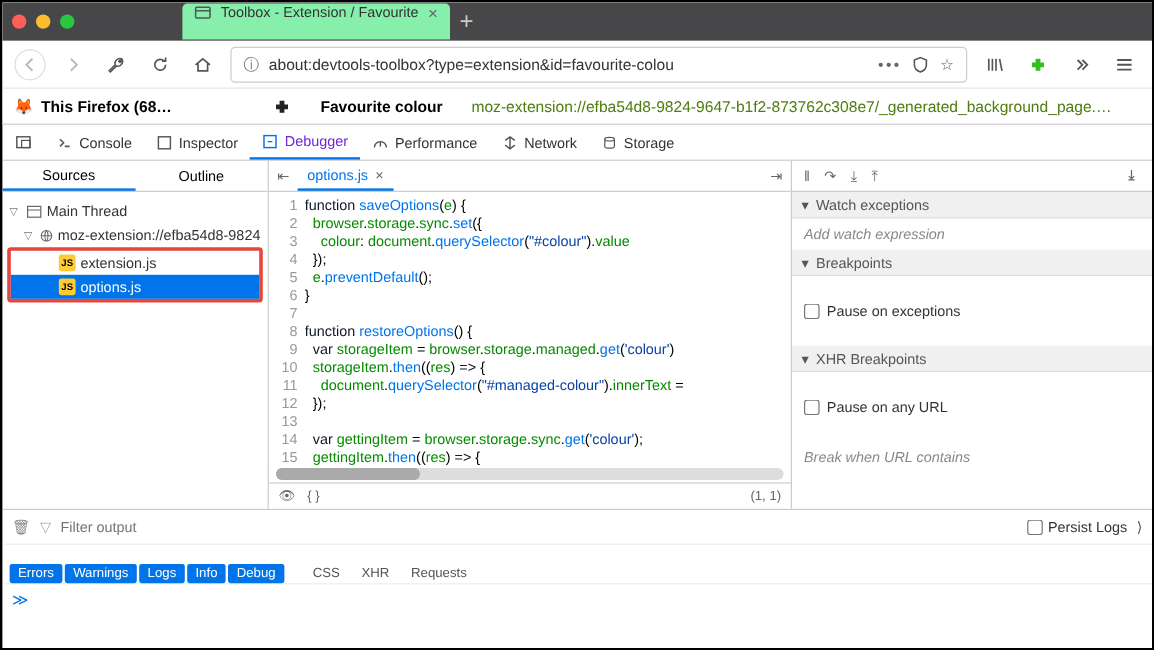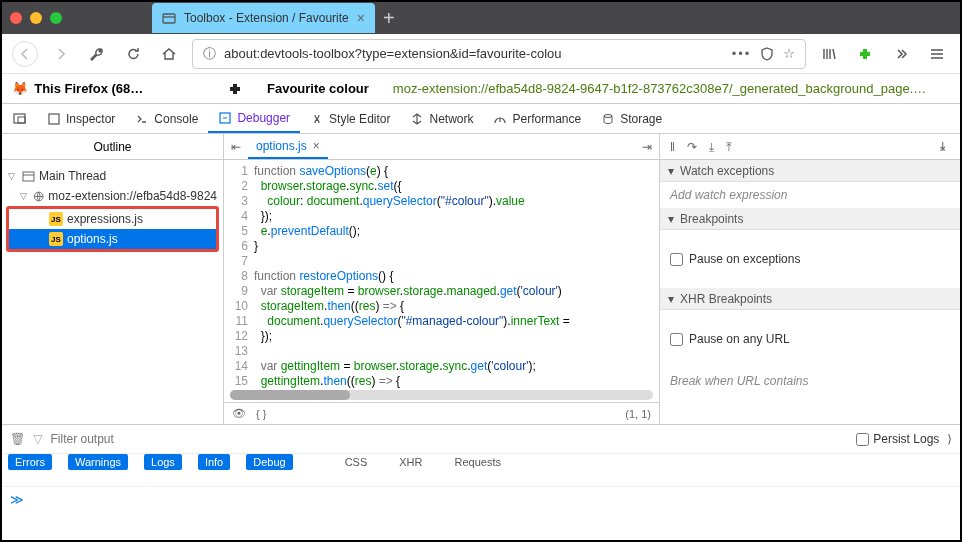--- a/index.html
+++ b/index.html
@@ -1,20 +1,20 @@
 <!DOCTYPE html>
 <html><head>
 <meta charset="utf-8">
 <style>
 * { margin:0; padding:0; box-sizing:border-box; font-family:-apple-system,BlinkMacSystemFont,"Segoe UI",sans-serif; }
 body { width:962px; height:542px; background:#fff; overflow:hidden; border:2px solid #000; }
 .titlebar { height:32px; background:#474749; display:flex; align-items:center; padding:0 8px; }
 .dots { display:flex; gap:8px; }
 .dot { width:12px; height:12px; border-radius:50%; }
-.tab { background:#7dd3fc; height:30px; margin-left:90px; display:flex; align-items:center; padding:0 10px; border-radius:4px 4px 0 0; font-size:12px; color:#333; gap:8px; }
+.tab { background:#86efac; height:30px; margin-left:90px; display:flex; align-items:flex-start; padding:0 10px; border-radius:4px 4px 0 0; font-size:12px; color:#333; gap:8px; }
 .tab-close { color:#666; font-size:14px; cursor:pointer; }
 .newtab { color:#ccc; font-size:20px; margin-left:8px; cursor:pointer; }
 .navbar { height:40px; background:#fff; display:flex; align-items:center; padding:0 10px; gap:10px; border-bottom:1px solid #e0e0e0; }
 .navbtn { width:26px; height:26px; display:flex; align-items:center; justify-content:center; color:#4a4a4a; cursor:pointer; }
 .navbtn.disabled { color:#bbb; border:1px solid #ddd; border-radius:50%; }
 .urlbar { flex:1; height:30px; border:1px solid #ccc; border-radius:4px; display:flex; align-items:center; padding:0 10px; font-size:13px; color:#333; gap:8px; }
 .urlbar .info { color:#777; }
 .urlbar .spacer { flex:1; }
 .identbar { height:30px; background:#fff; display:flex; align-items:center; font-size:13px; border-bottom:1px solid #ccc; }
 .ident-left { display:flex; align-items:center; gap:6px; padding:0 10px; width:215px; font-weight:600; }
@@ -38,36 +38,36 @@
 .dbg-mid { flex:1; display:flex; flex-direction:column; border-right:1px solid #ccc; min-width:0; }
 .file-tabs { height:26px; border-bottom:1px solid #ccc; display:flex; align-items:center; font-size:12px; }
 .file-tab-btn { width:24px; text-align:center; color:#666; cursor:pointer; }
 .file-tab { color:#0074e8; padding:0 8px; display:flex; align-items:center; gap:6px; height:100%; border-bottom:2px solid #0074e8; }
 .file-tab .x { color:#666; cursor:pointer; }
 .code { flex:1; display:flex; overflow:hidden; font-family:Menlo,Monaco,monospace; font-size:12px; line-height:15px; }
 .gutter { width:30px; text-align:right; color:#999; padding:4px 6px 4px 0; background:#fff; }
 .codebody { flex:1; padding:4px 0; white-space:pre; overflow:hidden; position:relative; }
 .scrollbar-h { height:10px; background:#ddd; border-radius:5px; margin:2px 6px; position:relative; }
 .scrollbar-thumb { position:absolute; left:0; width:120px; height:100%; background:#aaa; border-radius:5px; }
-.k-keyword { color:#737373; }
+.k-keyword { color:#0f172a; }
 .k-func { color:#0074e8; }
 .k-prop { color:#058b00; }
 .k-str { color:#0842a4; }
 .code-footer { height:22px; border-top:1px solid #ccc; display:flex; align-items:center; font-size:11px; padding:0 8px; color:#666; }
 .code-footer .spacer { flex:1; }
 .dbg-right { width:300px; display:flex; flex-direction:column; font-size:12px; min-width:0; }
 .dbg-ctrl { height:26px; border-bottom:1px solid #ccc; display:flex; align-items:center; gap:12px; padding:0 10px; color:#666; }
 .panel-head { background:#f0f0f0; height:22px; display:flex; align-items:center; padding:0 8px; gap:6px; color:#555; border-bottom:1px solid #ddd; }
 .panel-body { padding:6px 10px; color:#888; font-style:italic; }
 .panel-cb { padding:22px 10px; display:flex; align-items:center; gap:6px; color:#333; }
 .panel-cb input { margin:0; }
 .console-area { border-top:1px solid #ccc; }
 .console-filter { height:28px; display:flex; align-items:center; padding:0 8px; gap:8px; font-size:12px; color:#888; }
 .console-filter input[type=text] { flex:1; border:none; font-size:12px; outline:none; }
-.console-cats { height:26px; display:flex; align-items:flex-end; padding:16px 6px; gap:16px; font-size:11px; border-top:1px solid #eee; }
+.console-cats { height:26px; display:flex; align-items:flex-start; padding:16px 6px; gap:2px; font-size:11px; border-top:1px solid #eee; }
 .pill { background:#0074e8; color:#fff; padding:2px 7px; border-radius:2px; cursor:pointer; }
 .plain { padding:2px 8px; color:#555; cursor:pointer; }
 .console-input { height:26px; display:flex; align-items:center; padding:0 8px; color:#0074e8; font-family:Menlo,monospace; font-size:13px; border-top:1px solid #eee; }
 svg { display:block; }
 </style>
 </head>
 <body>
 
 <div class="titlebar">
   <div class="dots">
@@ -160,68 +160,63 @@
 
 <div class="devtabs">
   <div class="devtab">
       <svg width="15" height="15" viewBox="0 0 15 15">
         <rect x="2" y="3" width="11" height="9" fill="none" stroke="#555" stroke-width="1.2"></rect>
         <rect x="6" y="6" width="7" height="6" fill="none" stroke="#555"></rect>
       </svg>
     </div>
   <div class="devtab">
       <svg width="14" height="14" viewBox="0 0 14 14">
+        <path d="M3 4l3 3-3 3M7 10h4" stroke="#555" stroke-width="1.3" fill="none"></path>
+      </svg>
+      <span>Console</span>
+    </div>
+  <div class="devtab">
+      <svg width="14" height="14" viewBox="0 0 14 14">
         <rect x="2" y="2" width="10" height="10" fill="none" stroke="#555" stroke-width="1.2"></rect>
       </svg>
       <span>Inspector</span>
-    </div>
-  <div class="devtab">
-      <svg width="14" height="14" viewBox="0 0 14 14">
-        <path d="M3 4l3 3-3 3M7 10h4" stroke="#555" stroke-width="1.3" fill="none"></path>
-      </svg>
-      <span>Console</span>
     </div>
   <div class="devtab active">
       <svg width="14" height="14" viewBox="0 0 14 14">
         <rect x="2" y="2" width="10" height="10" fill="none" stroke="#0074e8" stroke-width="1.2"></rect>
         <path d="M5 7h4" stroke="#0074e8"></path>
       </svg>
       <span>Debugger</span>
     </div>
   <div class="devtab">
       <svg width="14" height="14" viewBox="0 0 14 14">
-        <path d="M5 3c0 4 4 4 4 8M9 3c0 4-4 4-4 8" stroke="#555" fill="none" stroke-width="1.2"></path>
-      </svg>
-      <span>Style Editor</span>
+        <path d="M2 11a5 5 0 0 1 10 0M7 6v4" stroke="#555" fill="none" stroke-width="1.2"></path>
+      </svg>
+      <span>Performance</span>
     </div>
   <div class="devtab">
       <svg width="14" height="14" viewBox="0 0 14 14">
         <path d="M7 2v10M3 5l4-3 4 3M3 9l4 3 4-3" stroke="#555" fill="none" stroke-width="1.2"></path>
       </svg>
       <span>Network</span>
-    </div>
-  <div class="devtab">
-      <svg width="14" height="14" viewBox="0 0 14 14">
-        <path d="M2 11a5 5 0 0 1 10 0M7 6v4" stroke="#555" fill="none" stroke-width="1.2"></path>
-      </svg>
-      <span>Performance</span>
     </div>
   <div class="devtab">
       <svg width="14" height="14" viewBox="0 0 14 14">
         <ellipse cx="7" cy="4" rx="4" ry="1.5" fill="none" stroke="#555"></ellipse>
         <path d="M3 4v6c0 1 2 1.5 4 1.5s4-.5 4-1.5V4" fill="none" stroke="#555"></path>
       </svg>
       <span>Storage</span>
     </div>
 </div>
 
 <div class="dbg">
 
   <div class="dbg-left">
     <div class="dbg-left-tabs">
+      <div class="active">Sources</div>
       <div>Outline</div>
     </div>
     <div class="tree">
       <div class="tree-row">
         <span class="tree-caret">▽</span>
         <svg width="13" height="13" viewBox="0 0 13 13">
             <rect x="1" y="2" width="11" height="9" fill="none" stroke="#666"></rect>
             <line x1="1" y1="5" x2="12" y2="5" stroke="#666"></line>
           </svg>
         <span>Main Thread</span>
@@ -230,21 +225,21 @@
         <span class="tree-caret">▽</span>
         <svg width="13" height="13" viewBox="0 0 13 13">
             <circle cx="6.5" cy="6.5" r="5" fill="none" stroke="#666"></circle>
             <path d="M1.5 6.5h10M6.5 1.5c2 2 2 8 0 10M6.5 1.5c-2 2-2 8 0 10" fill="none" stroke="#666"></path>
           </svg>
         <span>moz-extension://efba54d8-9824</span>
       </div>
       <div class="highlight-box">
         <div class="tree-row" style="padding-left:40px">
           <span class="tree-icon" style="background:#fc3;border-radius:2px;color:#000;font-weight:bold">JS</span>
-          <span>expressions.js</span>
+          <span>extension.js</span>
         </div>
         <div class="tree-row selected" style="padding-left:40px">
           <span class="tree-icon" style="background:#fc3;border-radius:2px;color:#000;font-weight:bold">JS</span>
           <span>options.js</span>
         </div>
       </div>
     </div>
   </div>
 
   <div class="dbg-mid">

